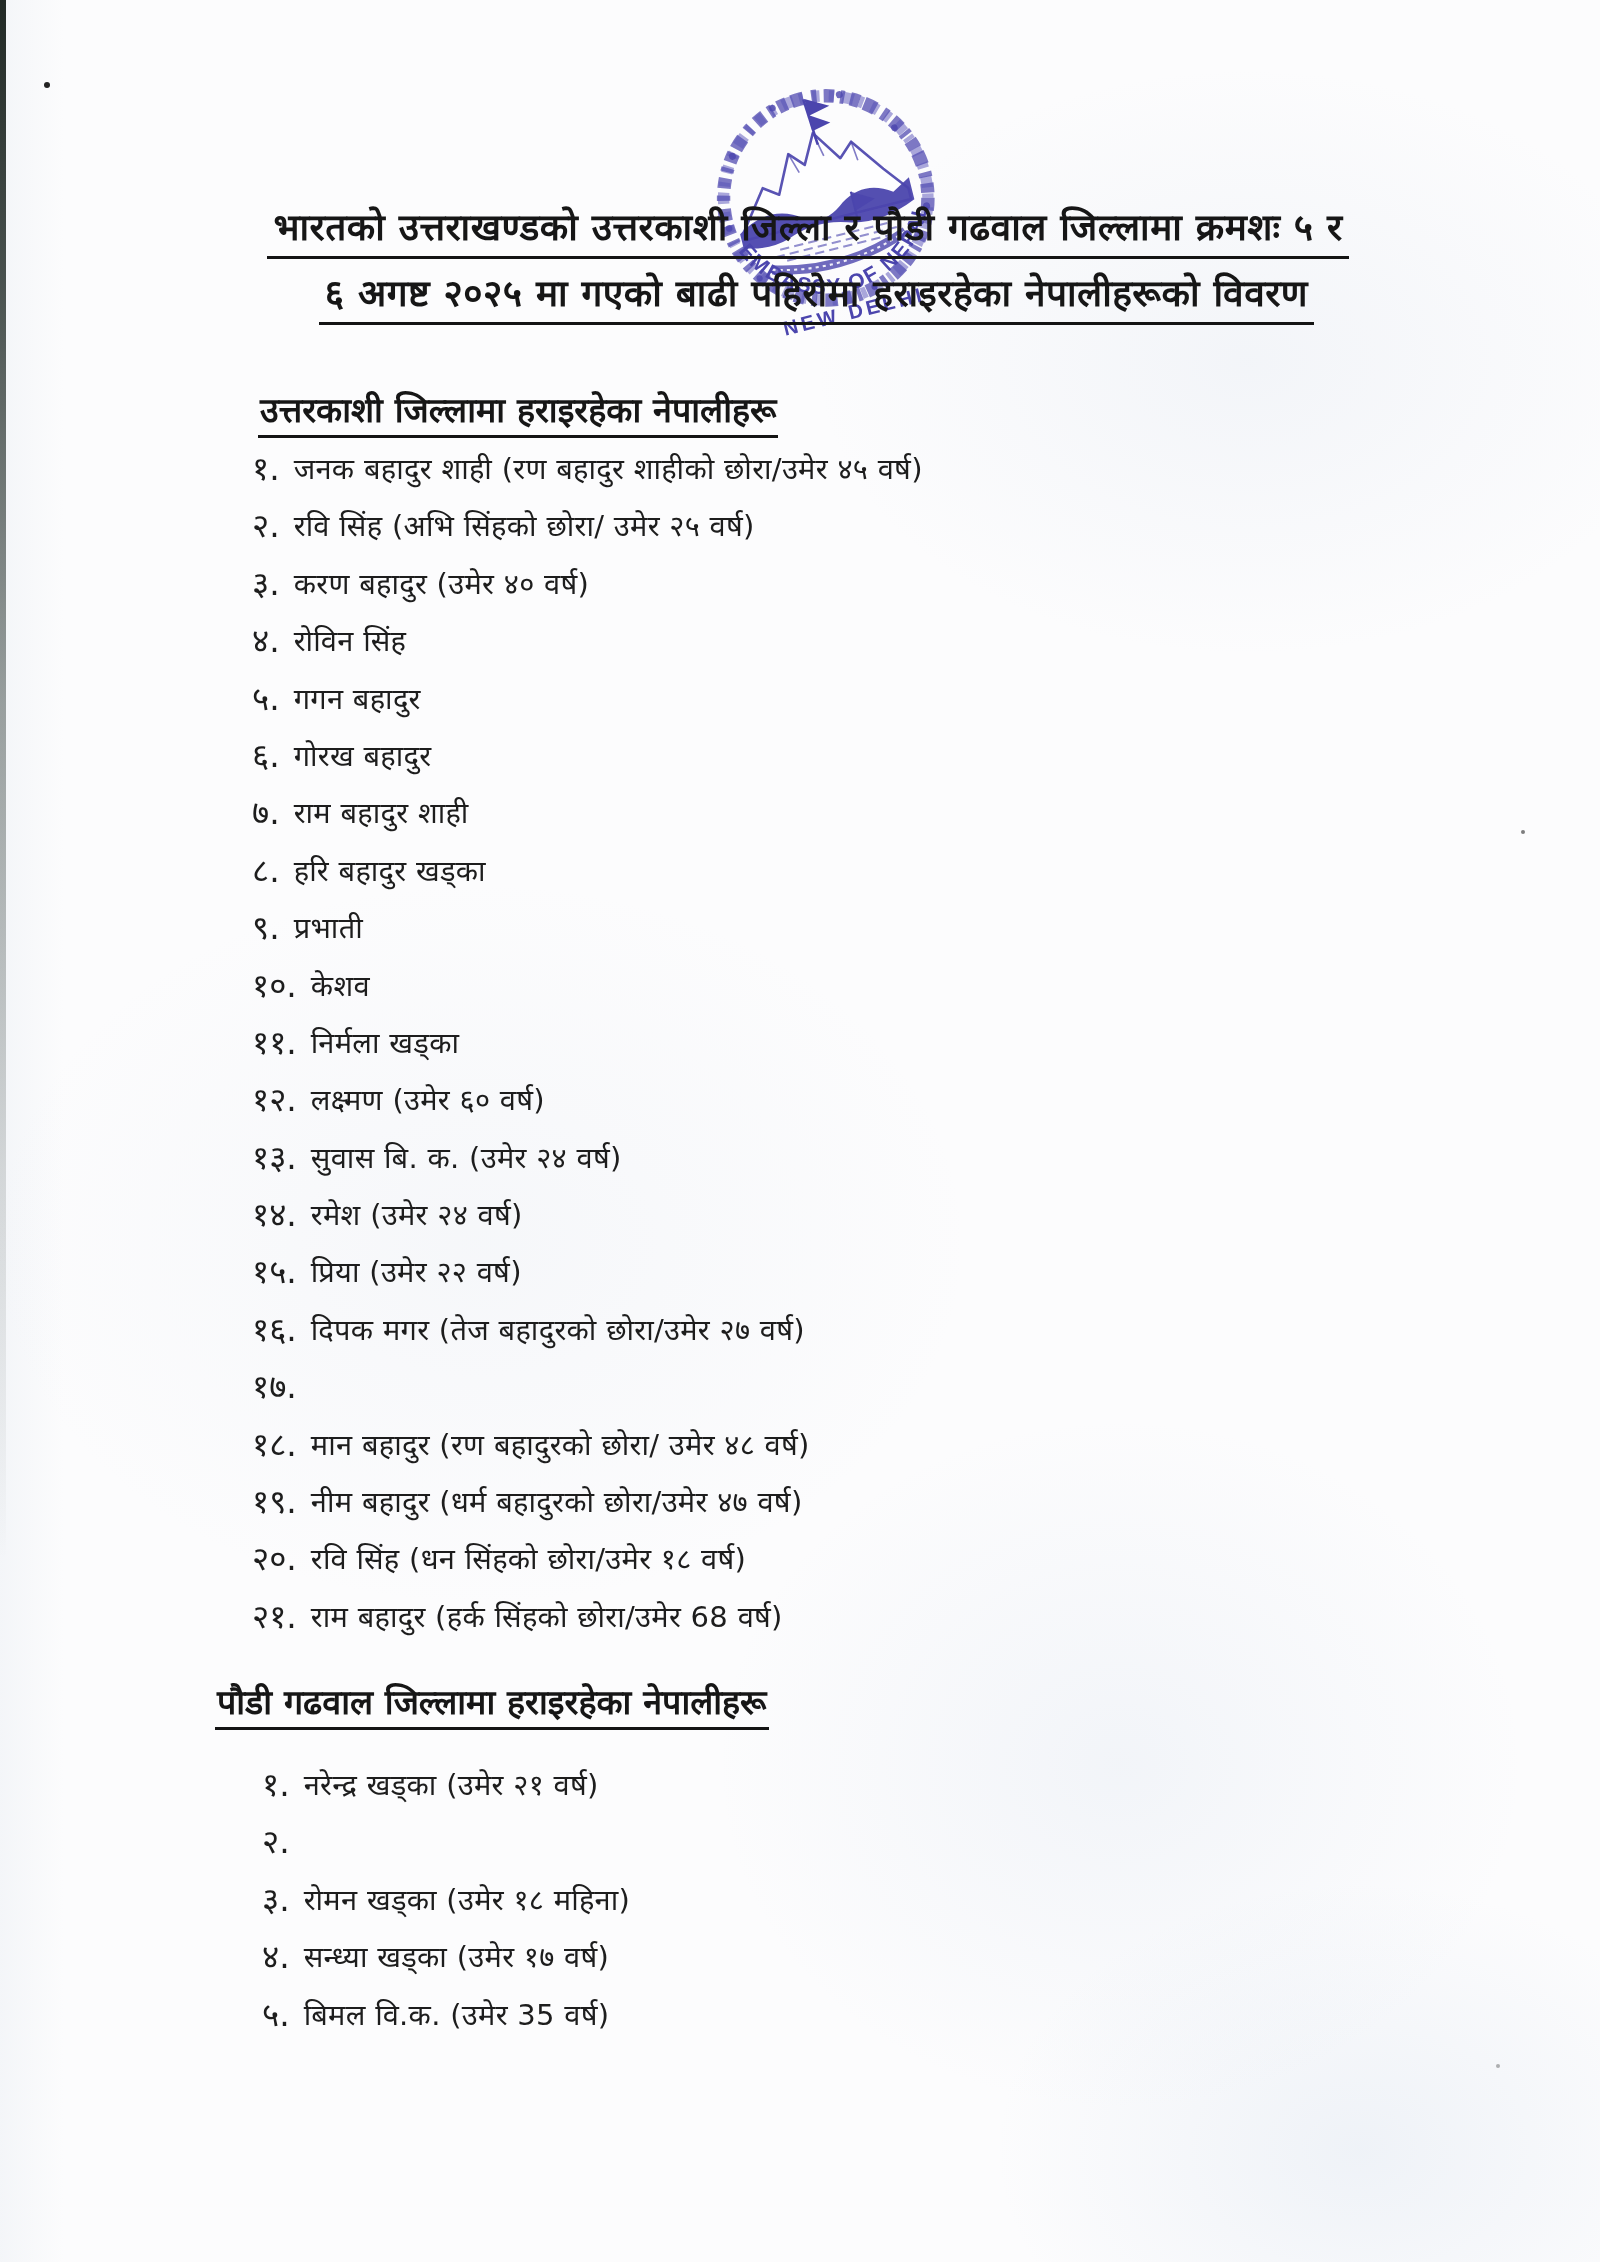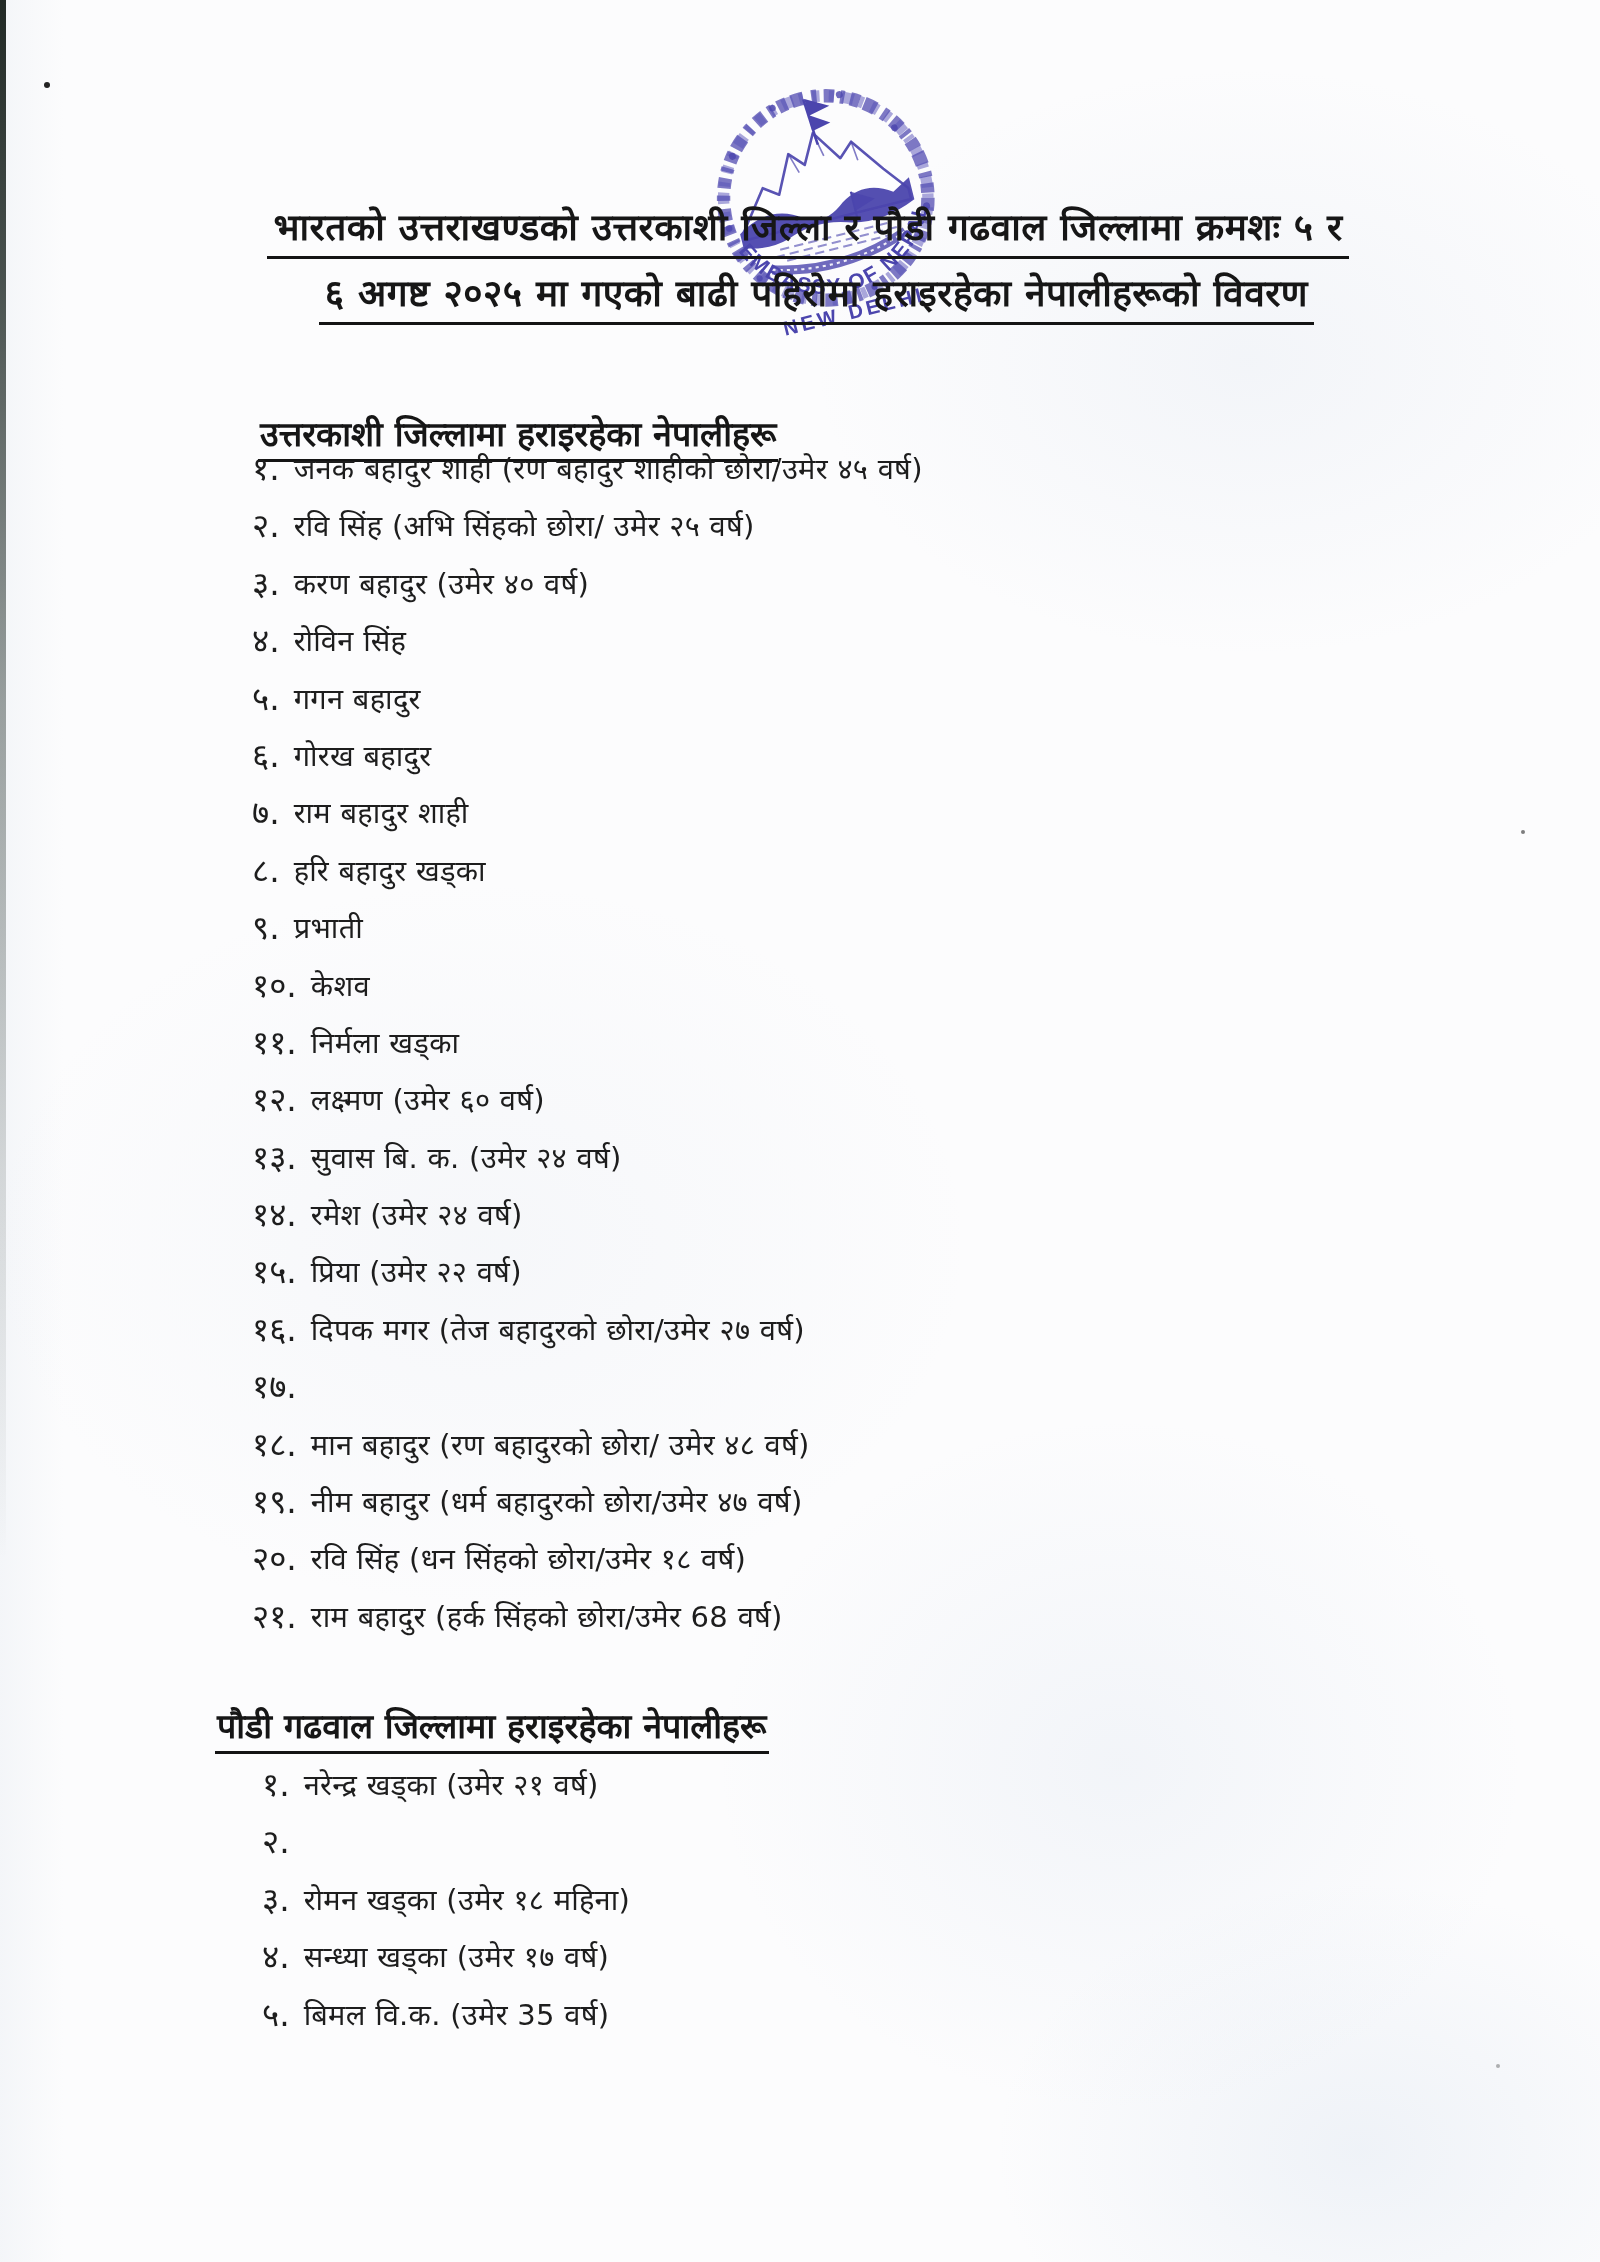--- a/index.html
+++ b/index.html
@@ -34,21 +34,21 @@
   .title-line{
     display:inline-block;font-weight:bold;font-size:37px;line-height:44px;
     letter-spacing:.5px;color:#161616;
     border-bottom:3px solid #141414;padding:0 6px 6px 6px;
   }
   .title-1{top:206px;}
   .title-2{top:272px;margin-left:17px;}
 
   .section-heading{
     position:absolute;z-index:3;font-weight:bold;font-size:34px;line-height:40px;color:#161616;
-    border-bottom:3px solid #141414;padding:0 2px 5px 2px;margin-top:24px;
+    border-bottom:3px solid #141414;padding:0 2px 5px 2px;
   }
   .heading-1{left:258px;top:390px;}
   .heading-2{left:215px;top:1682px;}
 
   .list{position:absolute;z-index:3;}
   .list-1{left:252px;top:448px;}
   .list-2{left:262px;top:1764px;}
   .list-item{height:57.4px;display:flex;align-items:flex-start;white-space:nowrap;}
   .list-item .num{font-size:33px;line-height:42px;margin-right:14px;color:#1d1d1d;}
   .list-item .txt{font-size:29px;line-height:42px;color:#1d1d1d;letter-spacing:.3px;}

